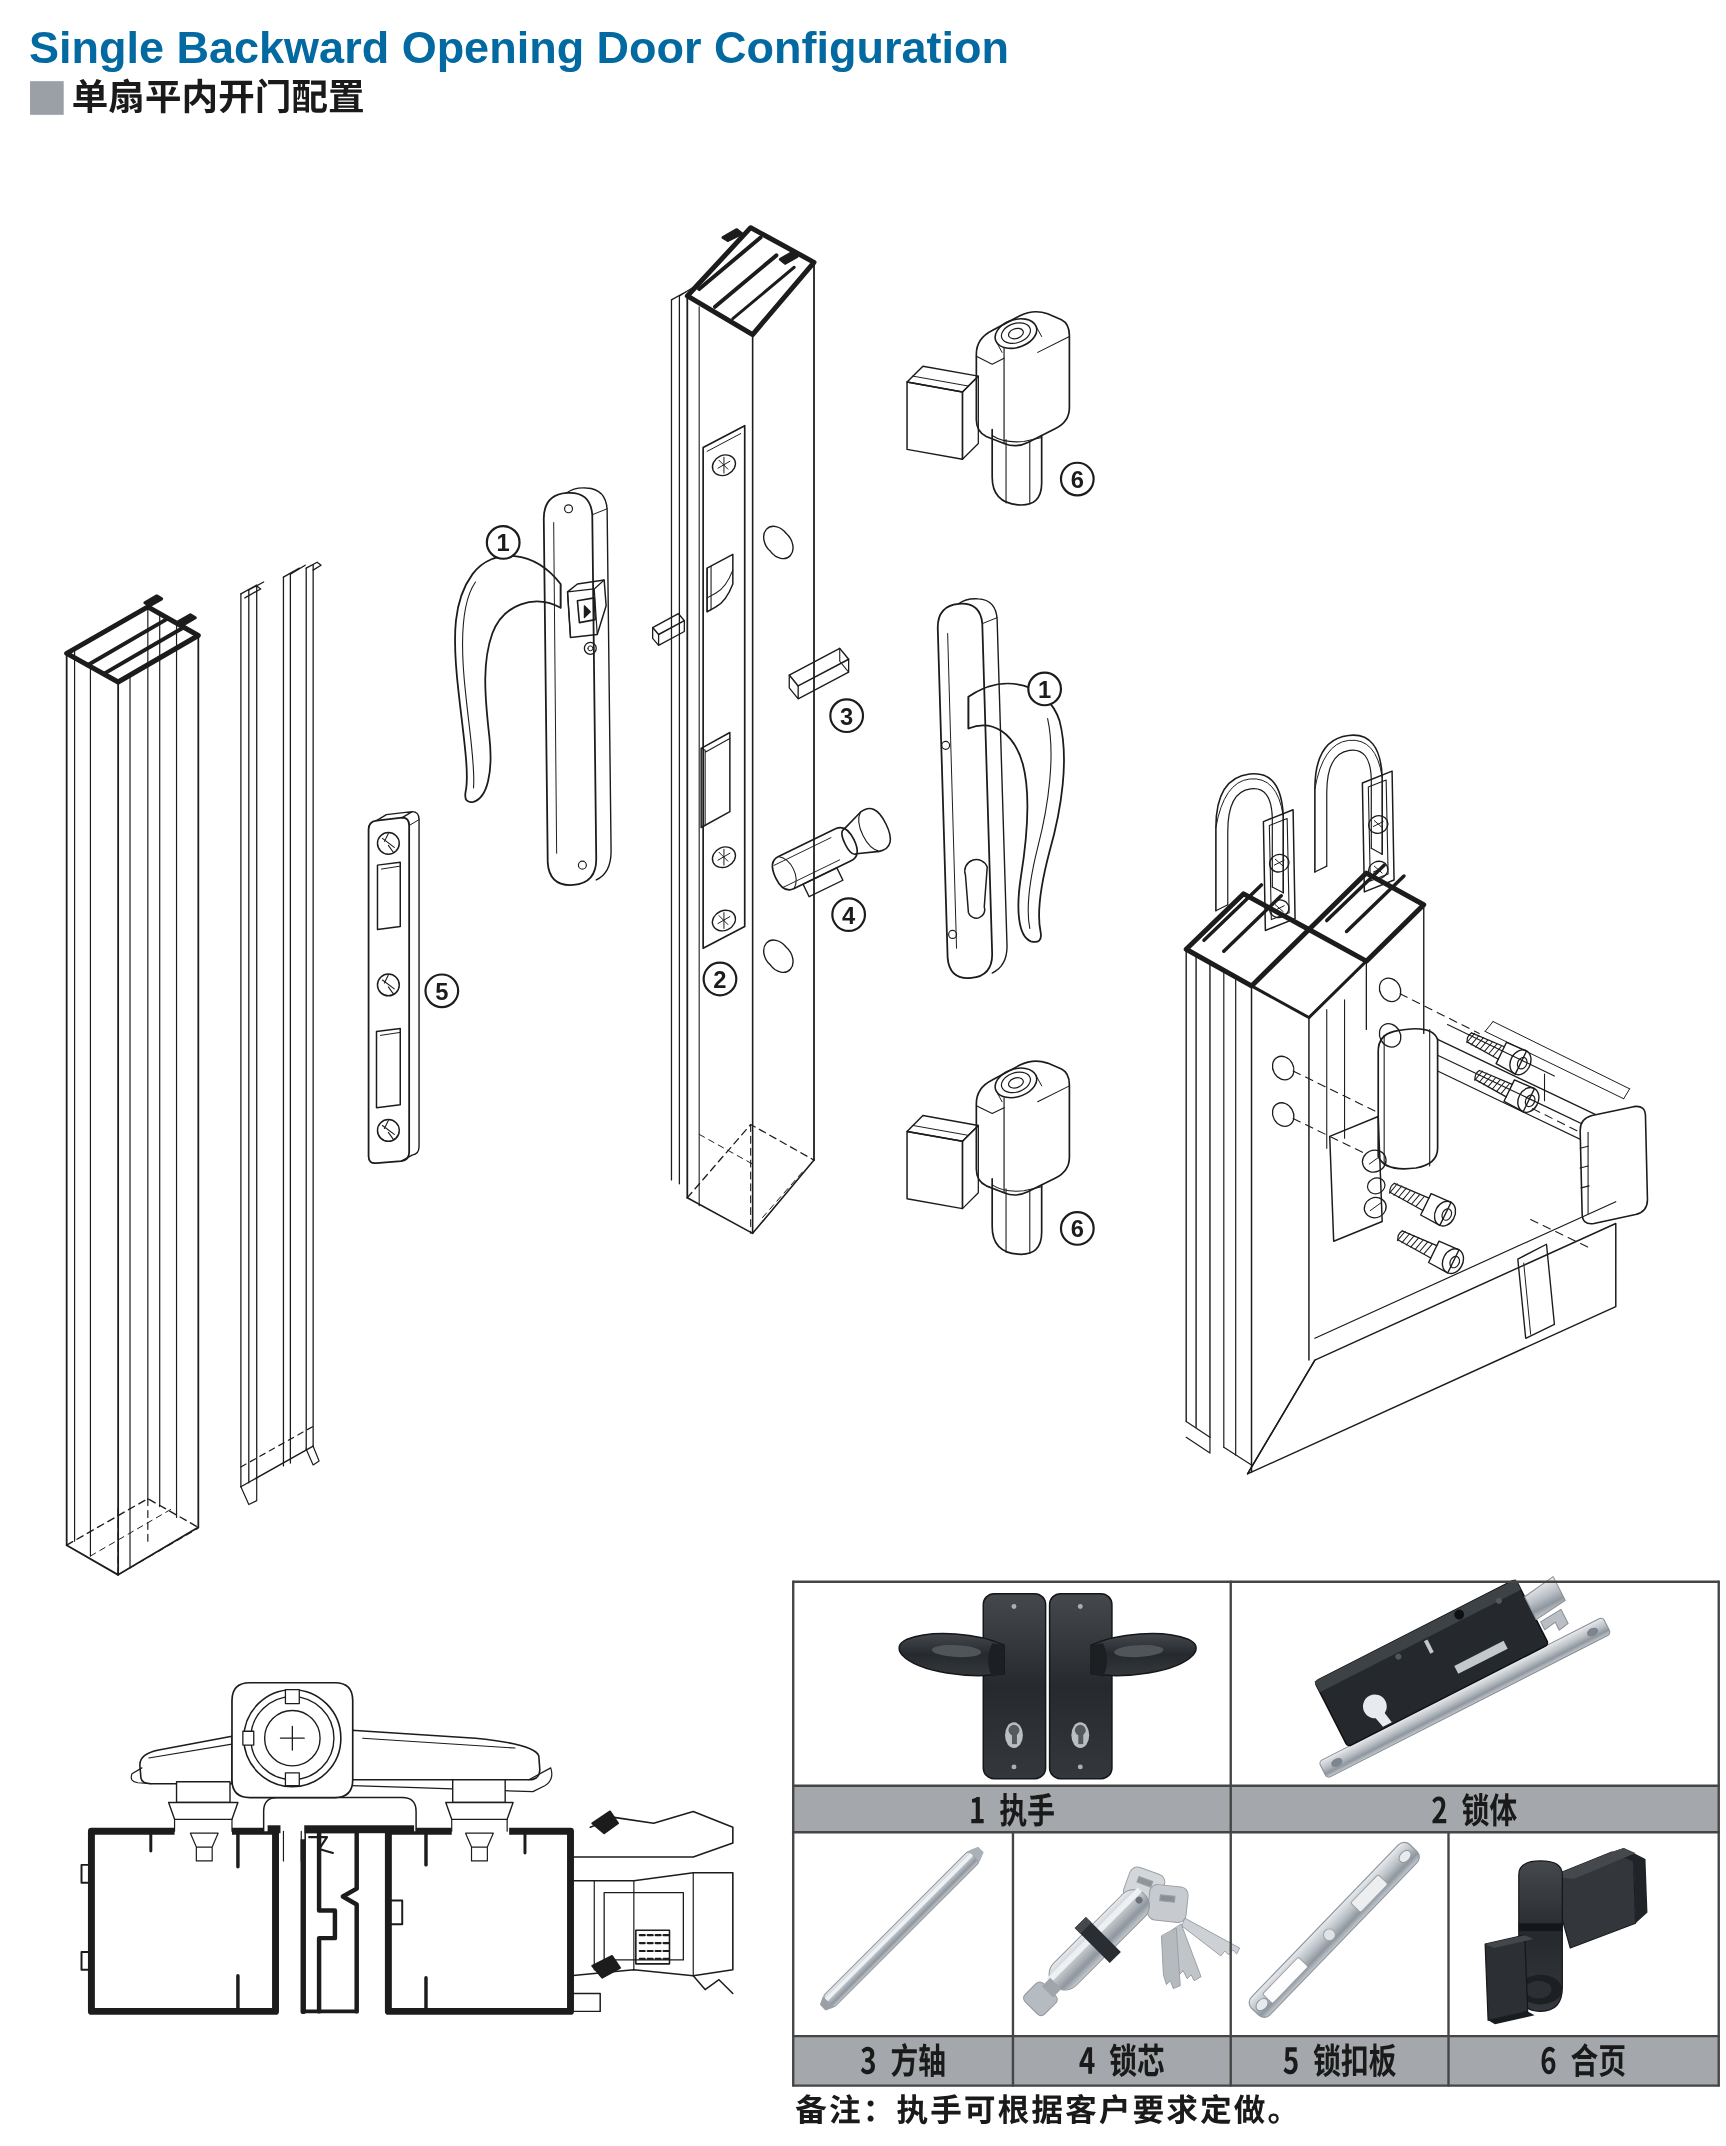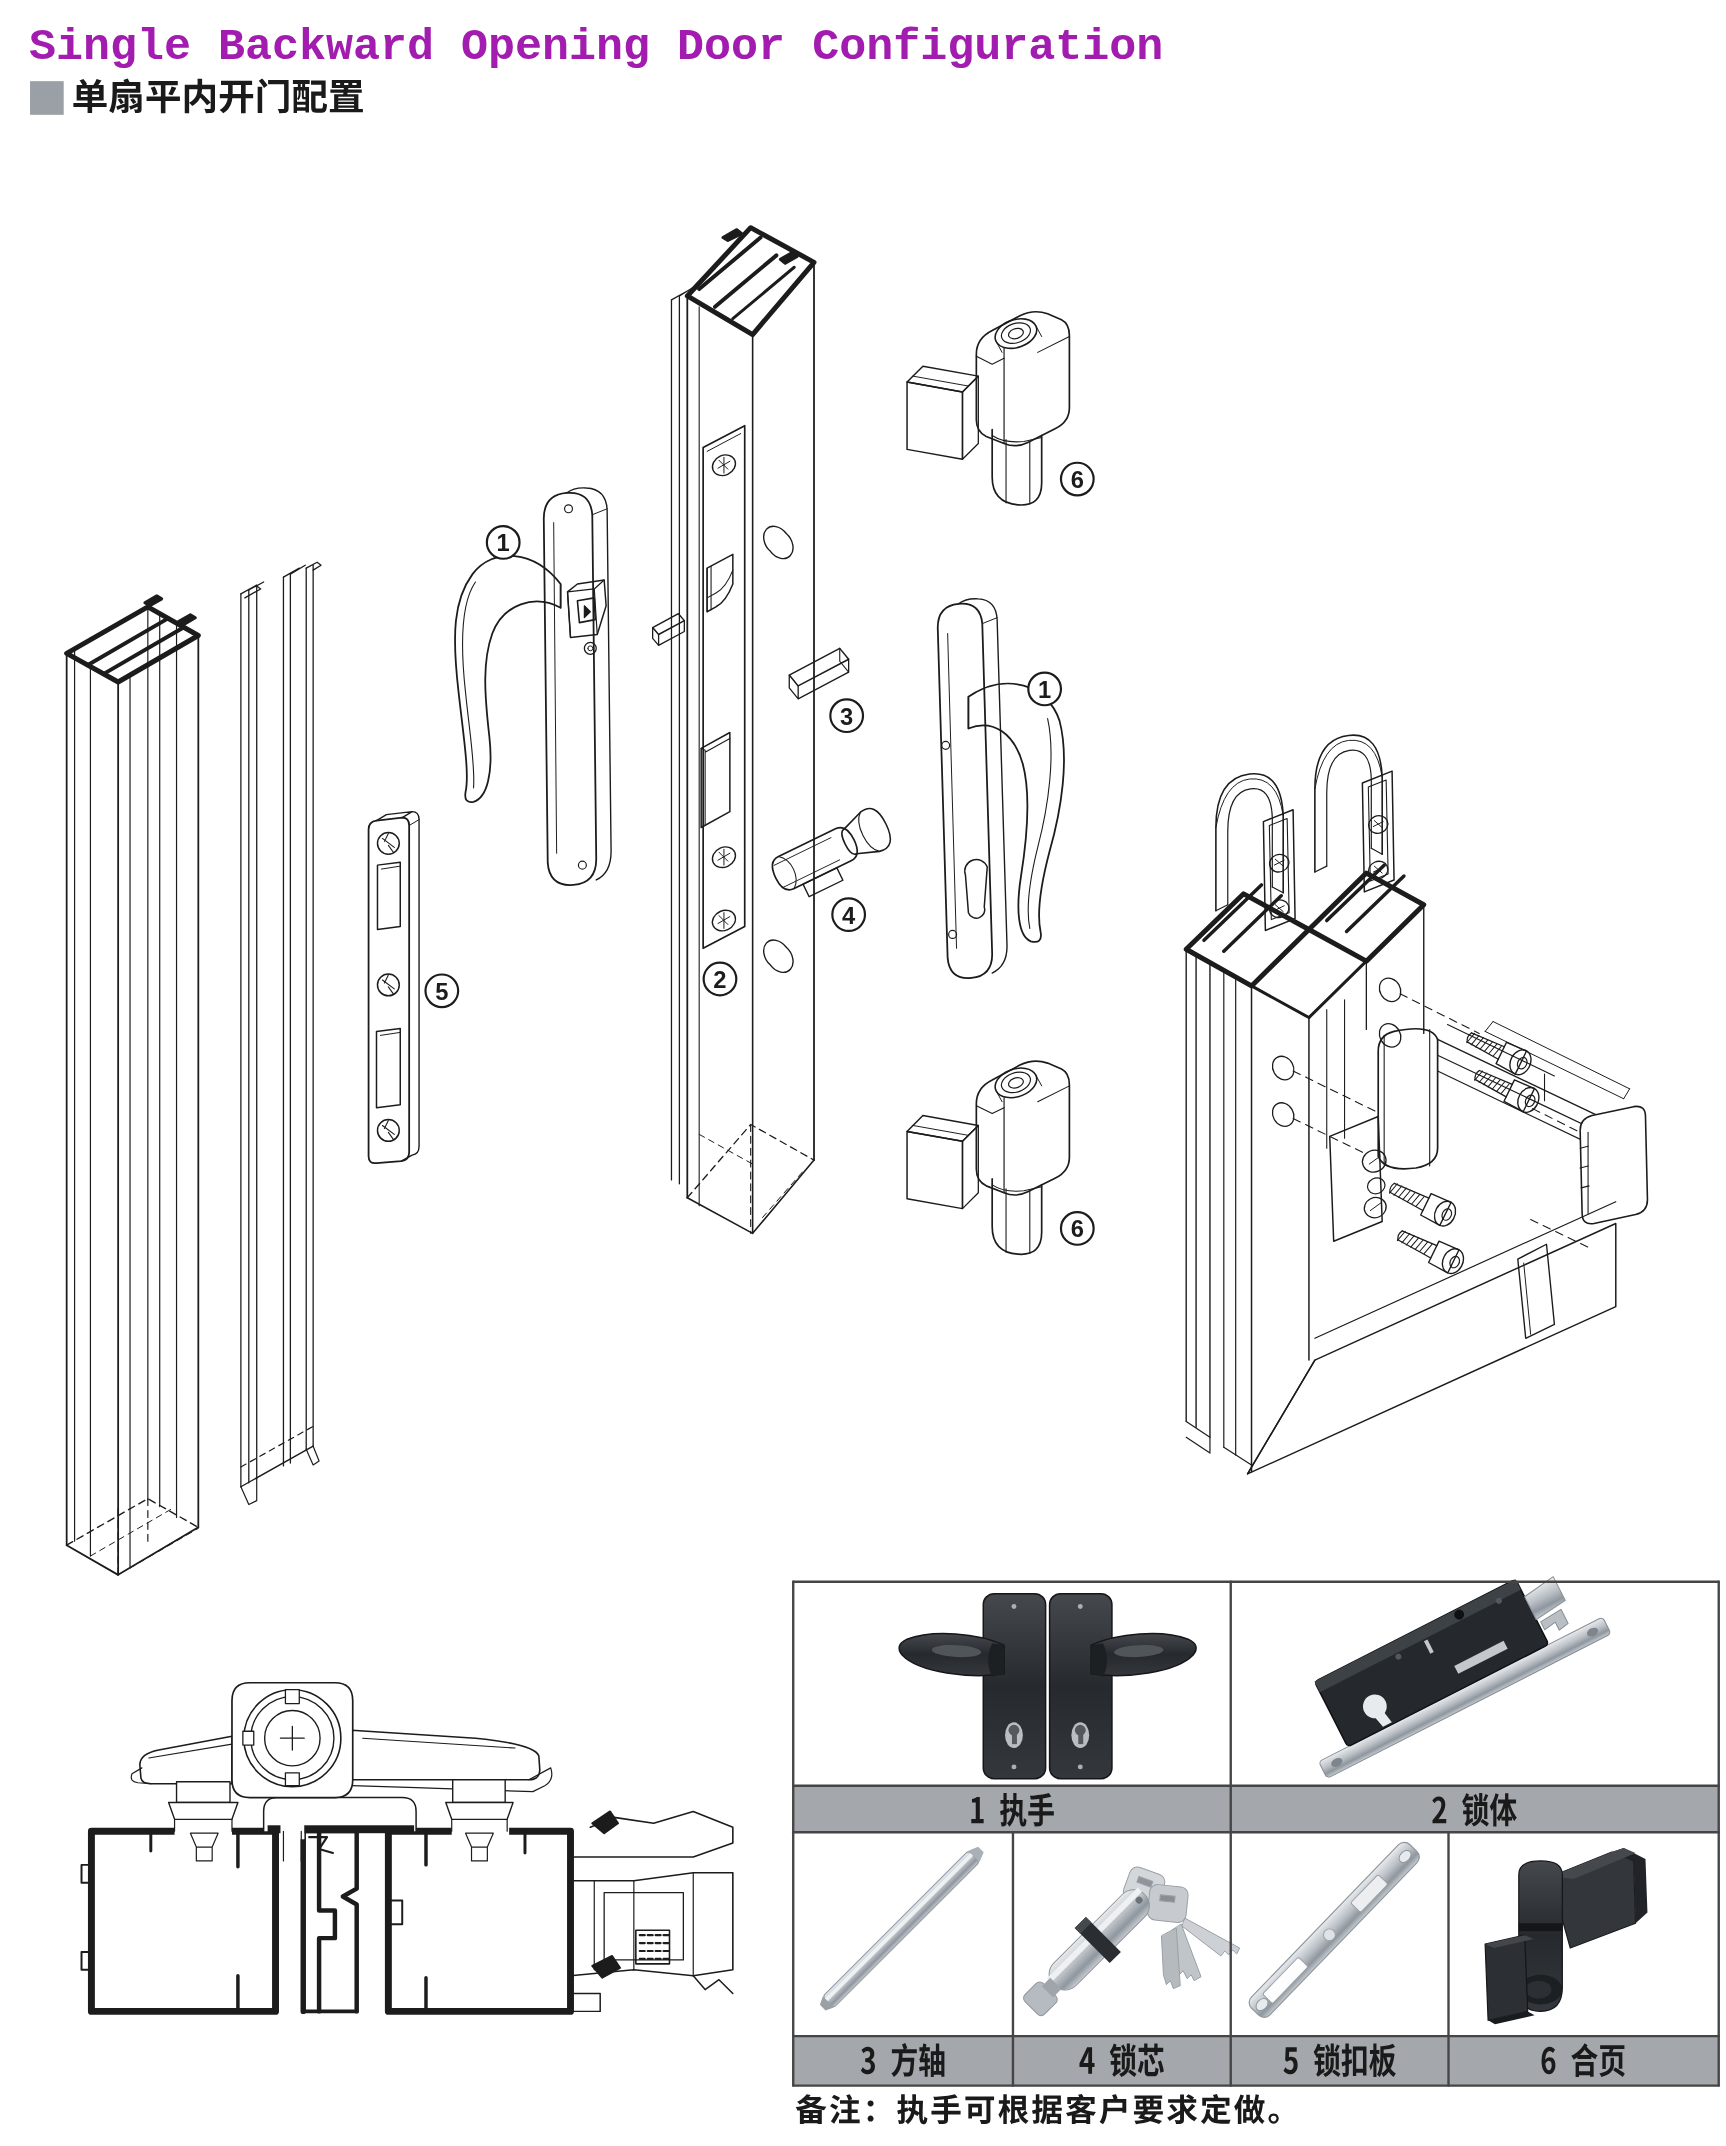--- a/index.html
+++ b/index.html
@@ -1,16 +1,16 @@
 <!DOCTYPE html>
 <html><head><meta charset="utf-8"><title>Single Backward Opening Door Configuration</title>
 <style>
 html,body{margin:0;padding:0;background:#ffffff;}
 body{width:1727px;height:2146px;position:relative;overflow:hidden;font-family:"Liberation Sans",sans-serif;}
-.title{position:absolute;left:29px;top:22px;font-family:Liberation Mono, monospace;font-weight:bold;font-size:45px;color:#a21caf;letter-spacing:0px;white-space:nowrap;}
+.title{position:absolute;left:29px;top:22px;font-family:Liberation Sans, sans-serif;font-weight:bold;font-size:45px;color:#0369a1;letter-spacing:0px;white-space:nowrap;}
 </style></head>
 <body>
 <div class="title">Single Backward Opening Door Configuration</div>
 <svg width="1727" height="2146" viewBox="0 0 1744 2168" style="position:absolute;left:0;top:0" fill="none" stroke-linejoin="round" stroke-linecap="round">
 <defs>
       <path id="u0031" d="M82 0V120H242V587H107V679Q163 689 203 704Q244 718 279 741H388V120H527V0Z"></path>
       <path id="u0032" d="M43 0V85Q144 175 215 252Q287 329 325 395Q363 462 363 519Q363 555 350 582Q337 609 313 624Q288 638 252 638Q212 638 178 616Q145 593 117 562L35 641Q87 697 141 725Q196 754 271 754Q341 754 394 726Q446 697 475 646Q504 595 504 526Q504 459 471 390Q437 320 381 251Q325 182 257 115Q286 119 319 122Q353 124 379 124H539V0Z"></path>
       <path id="u0033" d="M273 -14Q215 -14 169 0Q123 13 87 36Q52 60 26 89L95 182Q129 151 169 128Q210 106 260 106Q298 106 326 118Q355 130 370 153Q386 176 386 209Q386 246 369 272Q351 299 307 313Q263 327 183 327V433Q251 433 290 448Q329 462 346 488Q362 513 362 546Q362 589 336 614Q310 638 263 638Q224 638 190 621Q157 603 124 573L48 664Q97 705 151 730Q205 754 270 754Q341 754 395 731Q450 708 480 664Q510 620 510 557Q510 497 478 454Q446 411 387 388V383Q428 372 462 347Q495 323 515 286Q534 249 534 200Q534 133 498 85Q463 37 403 12Q344 -14 273 -14Z"></path>
       <path id="u0034" d="M337 0V455Q337 487 339 532Q341 576 343 609H338Q325 579 310 549Q295 519 279 488L164 304H562V192H21V292L297 741H474V0Z"></path>
       <path id="u0035" d="M277 -14Q218 -14 172 0Q126 14 90 37Q54 60 26 87L94 181Q115 160 140 143Q164 126 194 116Q223 106 257 106Q295 106 325 122Q354 138 371 168Q388 199 388 242Q388 306 353 341Q319 376 263 376Q231 376 208 367Q185 359 152 338L85 381L105 741H501V617H232L218 460Q240 470 261 475Q282 480 307 480Q369 480 421 455Q473 431 504 379Q535 327 535 246Q535 164 499 106Q462 47 404 17Q345 -14 277 -14Z"></path>

